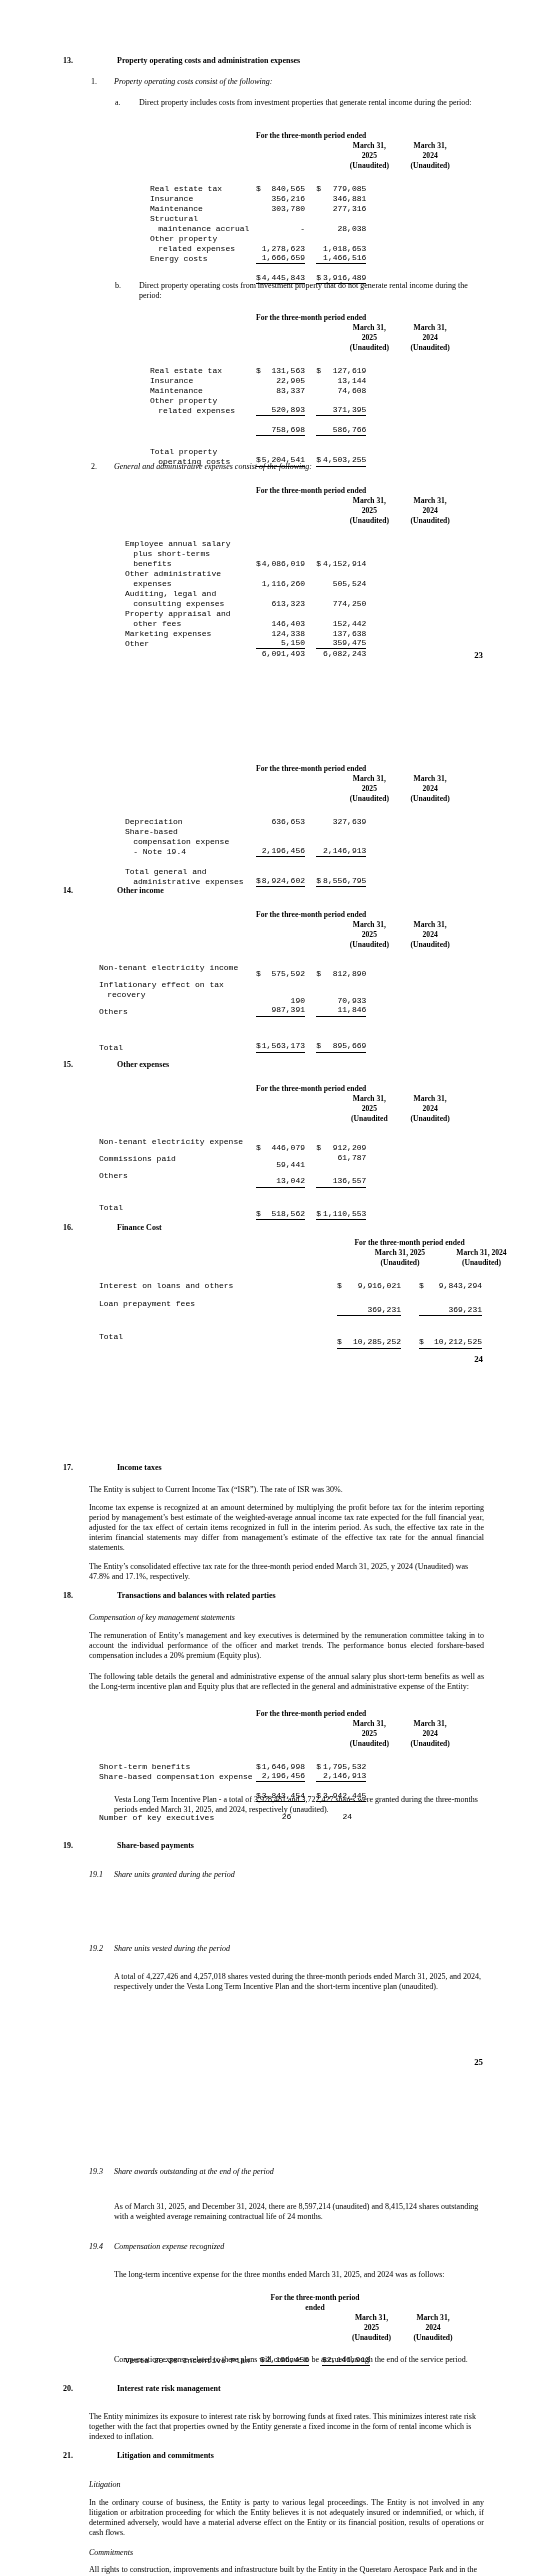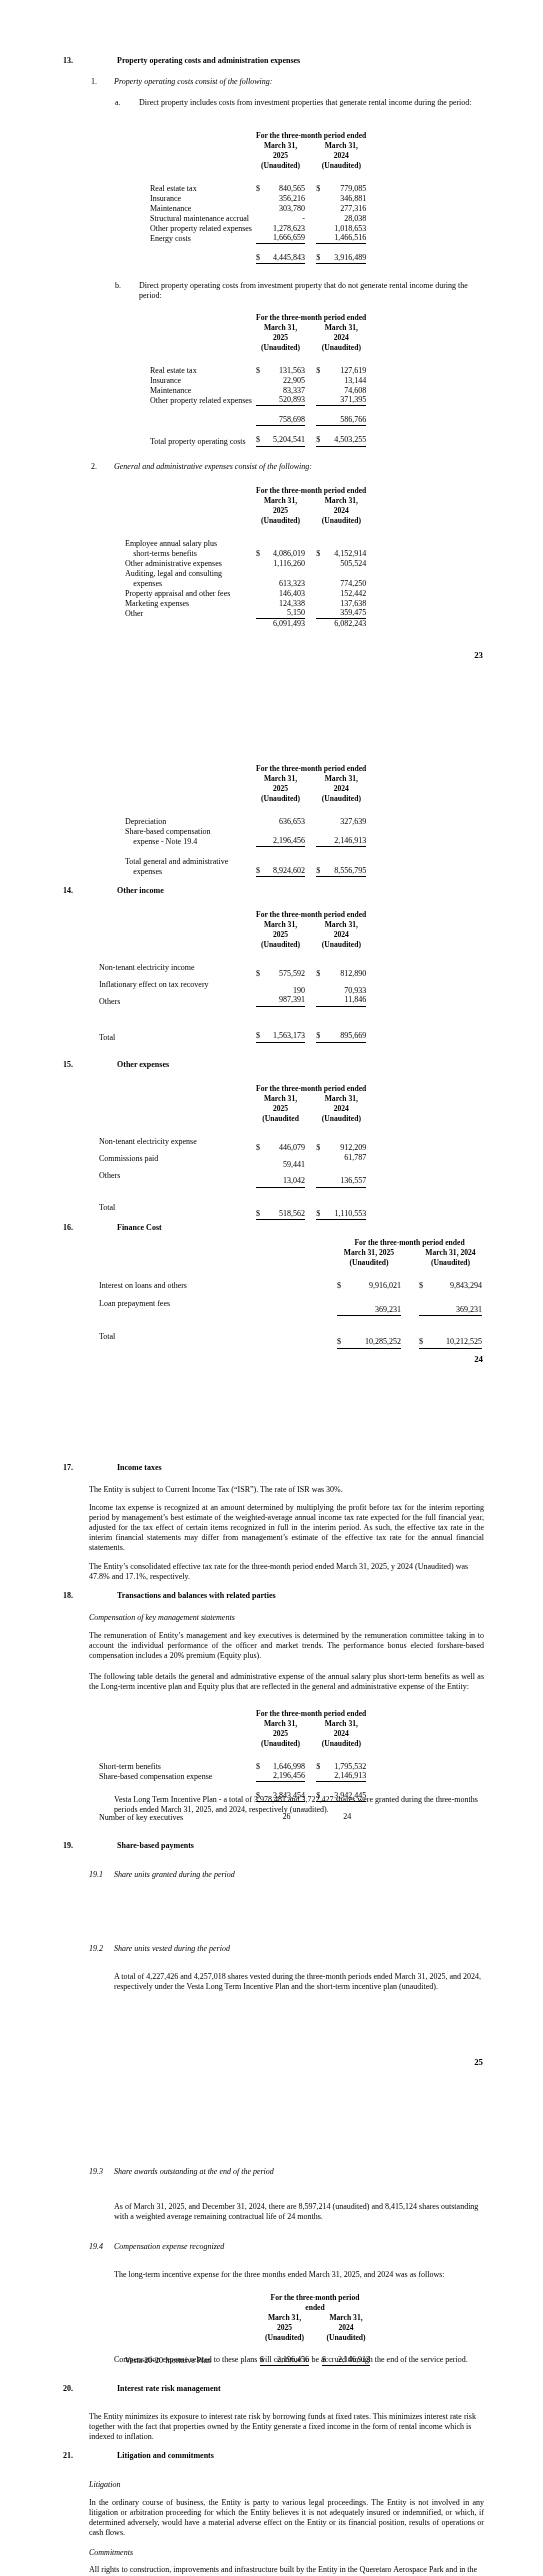--- a/index.html
+++ b/index.html
@@ -28,24 +28,24 @@
   .pgnum{position:absolute;right:61px;font-weight:bold;font-size:8.8px;}
   
   .tbl{position:absolute;left:0;width:544px;
        --c1l:256px;--c1w:49px;--gap:11.3px;--c2w:50px;--lx:150px;--lw:95px;}
   .tbl.tG{--lx:125px;--lw:118px;}
   .tbl.tN{--lx:99px;--lw:153px;}
   .tbl.tF{--lx:99px;--lw:153px;--c1l:337px;--c1w:64px;--gap:18px;--c2w:63px;}
   .tbl.tV{--lx:125px;--lw:124px;--c1l:260px;--c1w:49px;--gap:13px;--c2w:48px;}
   .thead{font-weight:bold;font-size:7.6px;margin-bottom:13px;}
   .th-period{margin-left:var(--c1l);width:calc(var(--c1w) + var(--gap) + var(--c2w));text-align:center;}
-  .th-row{display:flex;margin-left:var(--c1l);}
+  .th-row{display:flex;margin-left:var(--c1l);justify-content:center;}
   .th-c1{width:var(--c1w);text-align:center;}
   .th-c2{width:var(--c2w);margin-left:var(--gap);text-align:center;}
-  .trow{position:relative;display:flex;align-items:flex-end;min-height:10px;}
+  .trow{position:relative;display:flex;align-items:flex-end;min-height:10px;font-family:Liberation Mono, monospace;}
   .lbl{margin-left:var(--lx);width:var(--lw);padding-left:8.2px;text-indent:-8.2px;}
   .cg{position:absolute;bottom:0;display:flex;padding-bottom:0.5px;}
   .cg.c1{left:var(--c1l);width:var(--c1w);}
   .cg.c2{left:calc(var(--c1l) + var(--c1w) + var(--gap));width:var(--c2w);}
   .cg .v{margin-left:auto;}
   .cg.u{border-bottom:0.5px solid #000;}
   .cg.uu{border-bottom:1.5px double #000;}
   .cg.ctr{justify-content:center;}
   .cg.ctr .v{margin-left:12px;}
   .lw190{width:98px;}

